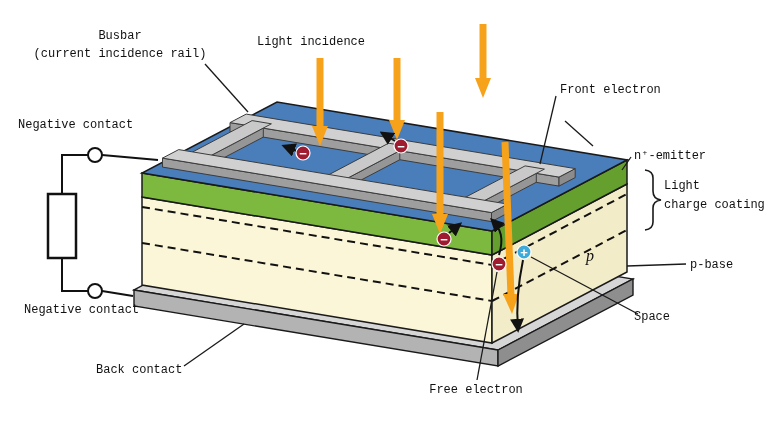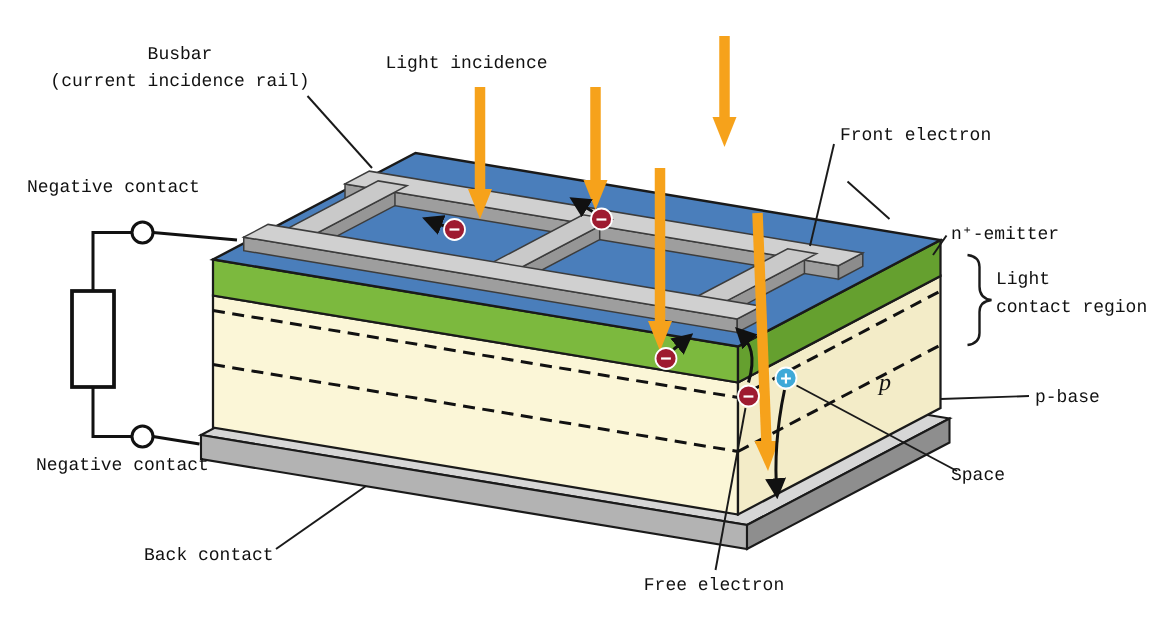--- a/index.html
+++ b/index.html
@@ -130,21 +130,21 @@
 
 <div class="lbl ctr" style="left:24px;top:27px;width:192px;">
   <div>Busbar</div>
   <div>(current incidence rail)</div>
 </div>
 <div class="lbl ctr" style="left:243px;top:33px;width:136px;">Light incidence</div>
 <div class="lbl" style="left:560px;top:81px;">Front electron</div>
 <div class="lbl" style="left:634px;top:147px;">n⁺-emitter</div>
 <div class="lbl" style="left:664px;top:177px;line-height:19px;">
   <div>Light</div>
-  <div>contact region</div>
+  <div>charge coating</div>
 </div>
 <div class="lbl" style="left:690px;top:256px;">p-base</div>
 <div class="lbl italic" style="left:586px;top:247px;">p</div>
 <div class="lbl" style="left:634px;top:308px;">Space</div>
 <div class="lbl ctr" style="left:426px;top:381px;width:100px;">Free electron</div>
 <div class="lbl" style="left:96px;top:361px;">Back contact</div>
 <div class="lbl" style="left:18px;top:116px;">Negative contact</div>
 <div class="lbl" style="left:24px;top:301px;">Negative contact</div>
 
 </div>

